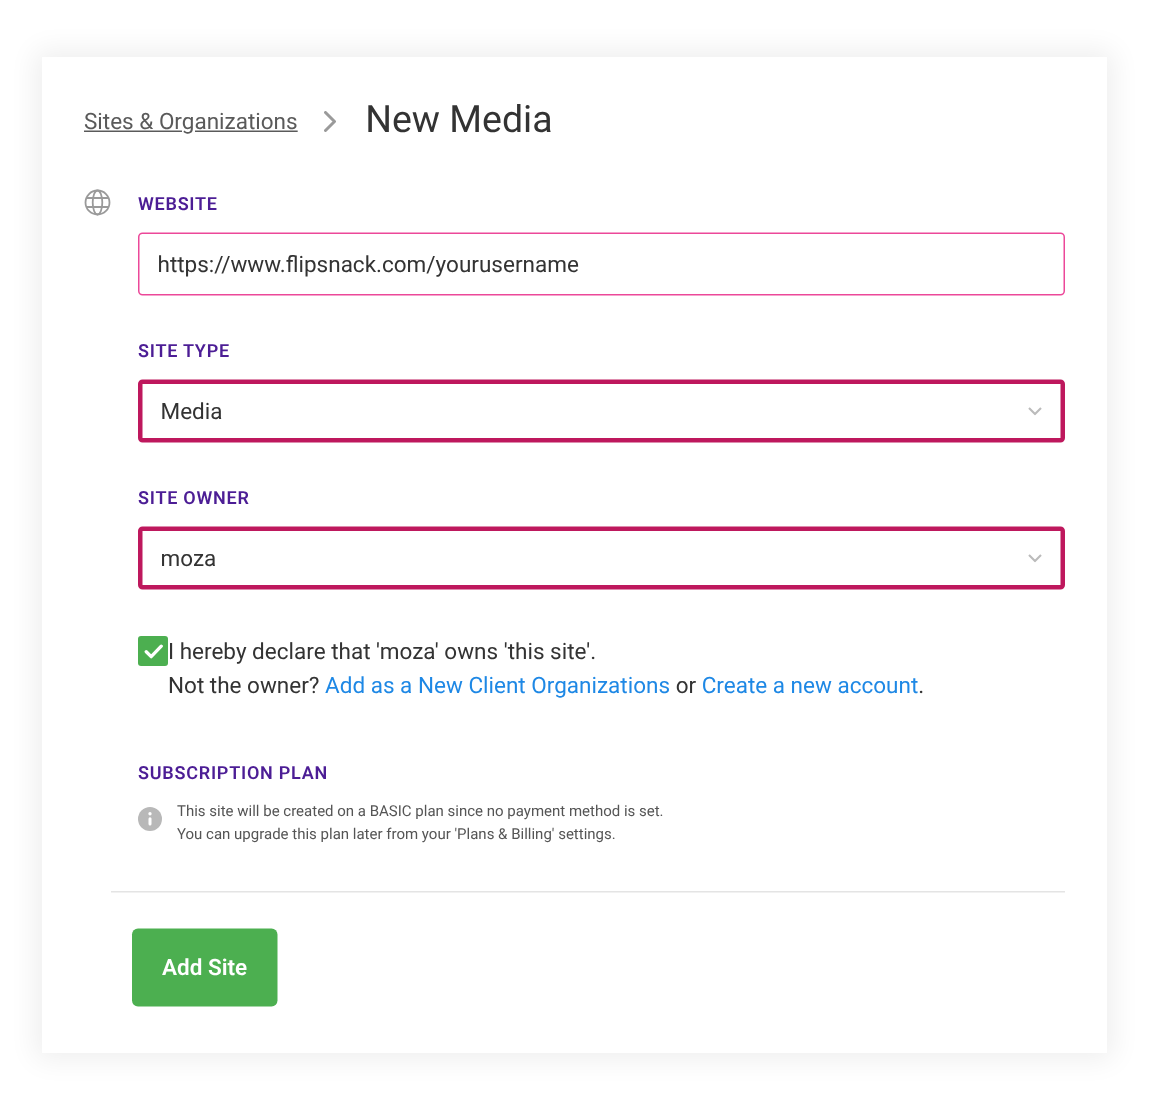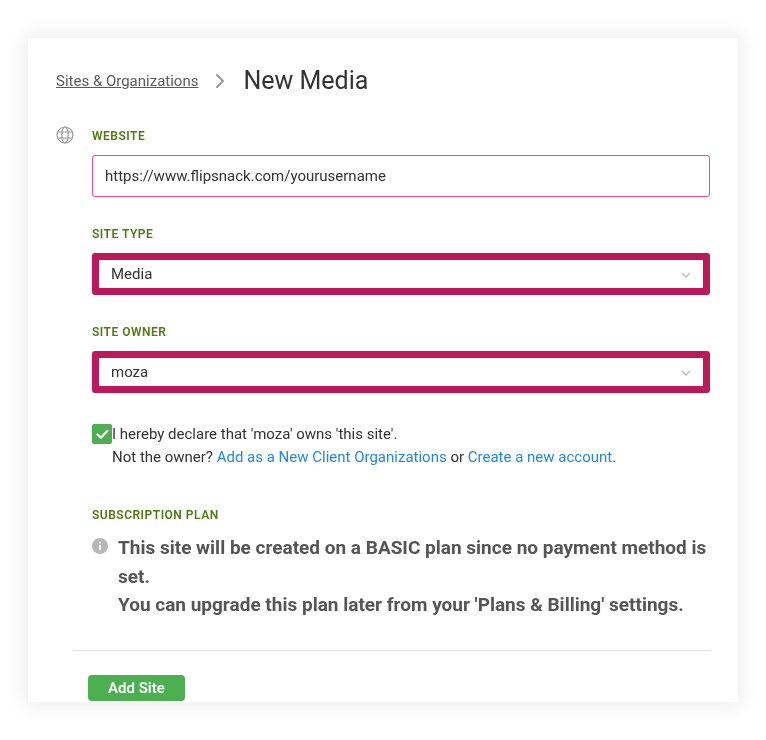--- a/index.html
+++ b/index.html
@@ -49,38 +49,38 @@
     .section-icon {
       position: absolute;
       left: 28px;
       top: -3px;
       color: #9a9a9a;
     }
     .label {
       font-size: 12px;
       font-weight: 600;
       letter-spacing: 0.5px;
-      color: #4d7c0f;
+      color: #4c1d95;
       margin-bottom: 12px;
     }
     .input {
       width: 100%;
       height: 42px;
       border: 1px solid #ec4899;
       border-radius: 3px;
       padding: 0 12px;
       font-size: 15px;
       color: #333;
       font-family: inherit;
       outline: none;
     }
     .select {
       width: 100%;
       height: 42px;
-      border: 7px solid #be185d;
+      border: 3px solid #be185d;
       border-radius: 3px;
       padding: 0 12px;
       font-size: 15px;
       color: #333;
       display: flex;
       align-items: center;
       justify-content: space-between;
       cursor: pointer;
       background: #fff;
     }
@@ -118,40 +118,39 @@
       position: relative;
       margin-bottom: 30px;
     }
     .info-icon {
       position: absolute;
       left: 64px;
       top: 30px;
       color: #b8b8b8;
     }
     .plan-text {
-      font-size: 19px;
+      font-size: 10px;
       color: #555;
       line-height: 1.5;
       padding-left: 26px;
-      font-weight: bold;
     }
     .divider {
       height: 1px;
       background: #e4e4e4;
       margin: 0 28px 24px 46px;
     }
     .footer {
       padding: 0 28px 0 60px;
     }
     .btn-add {
       background: #4CAF50;
       color: #fff;
       border: none;
       border-radius: 4px;
-      padding: 4px 20px;
+      padding: 17px 20px;
       font-size: 15px;
       font-weight: 600;
       cursor: pointer;
       font-family: inherit;
     }
   </style>
 </head>
 <body>
 
 <div class="card">

